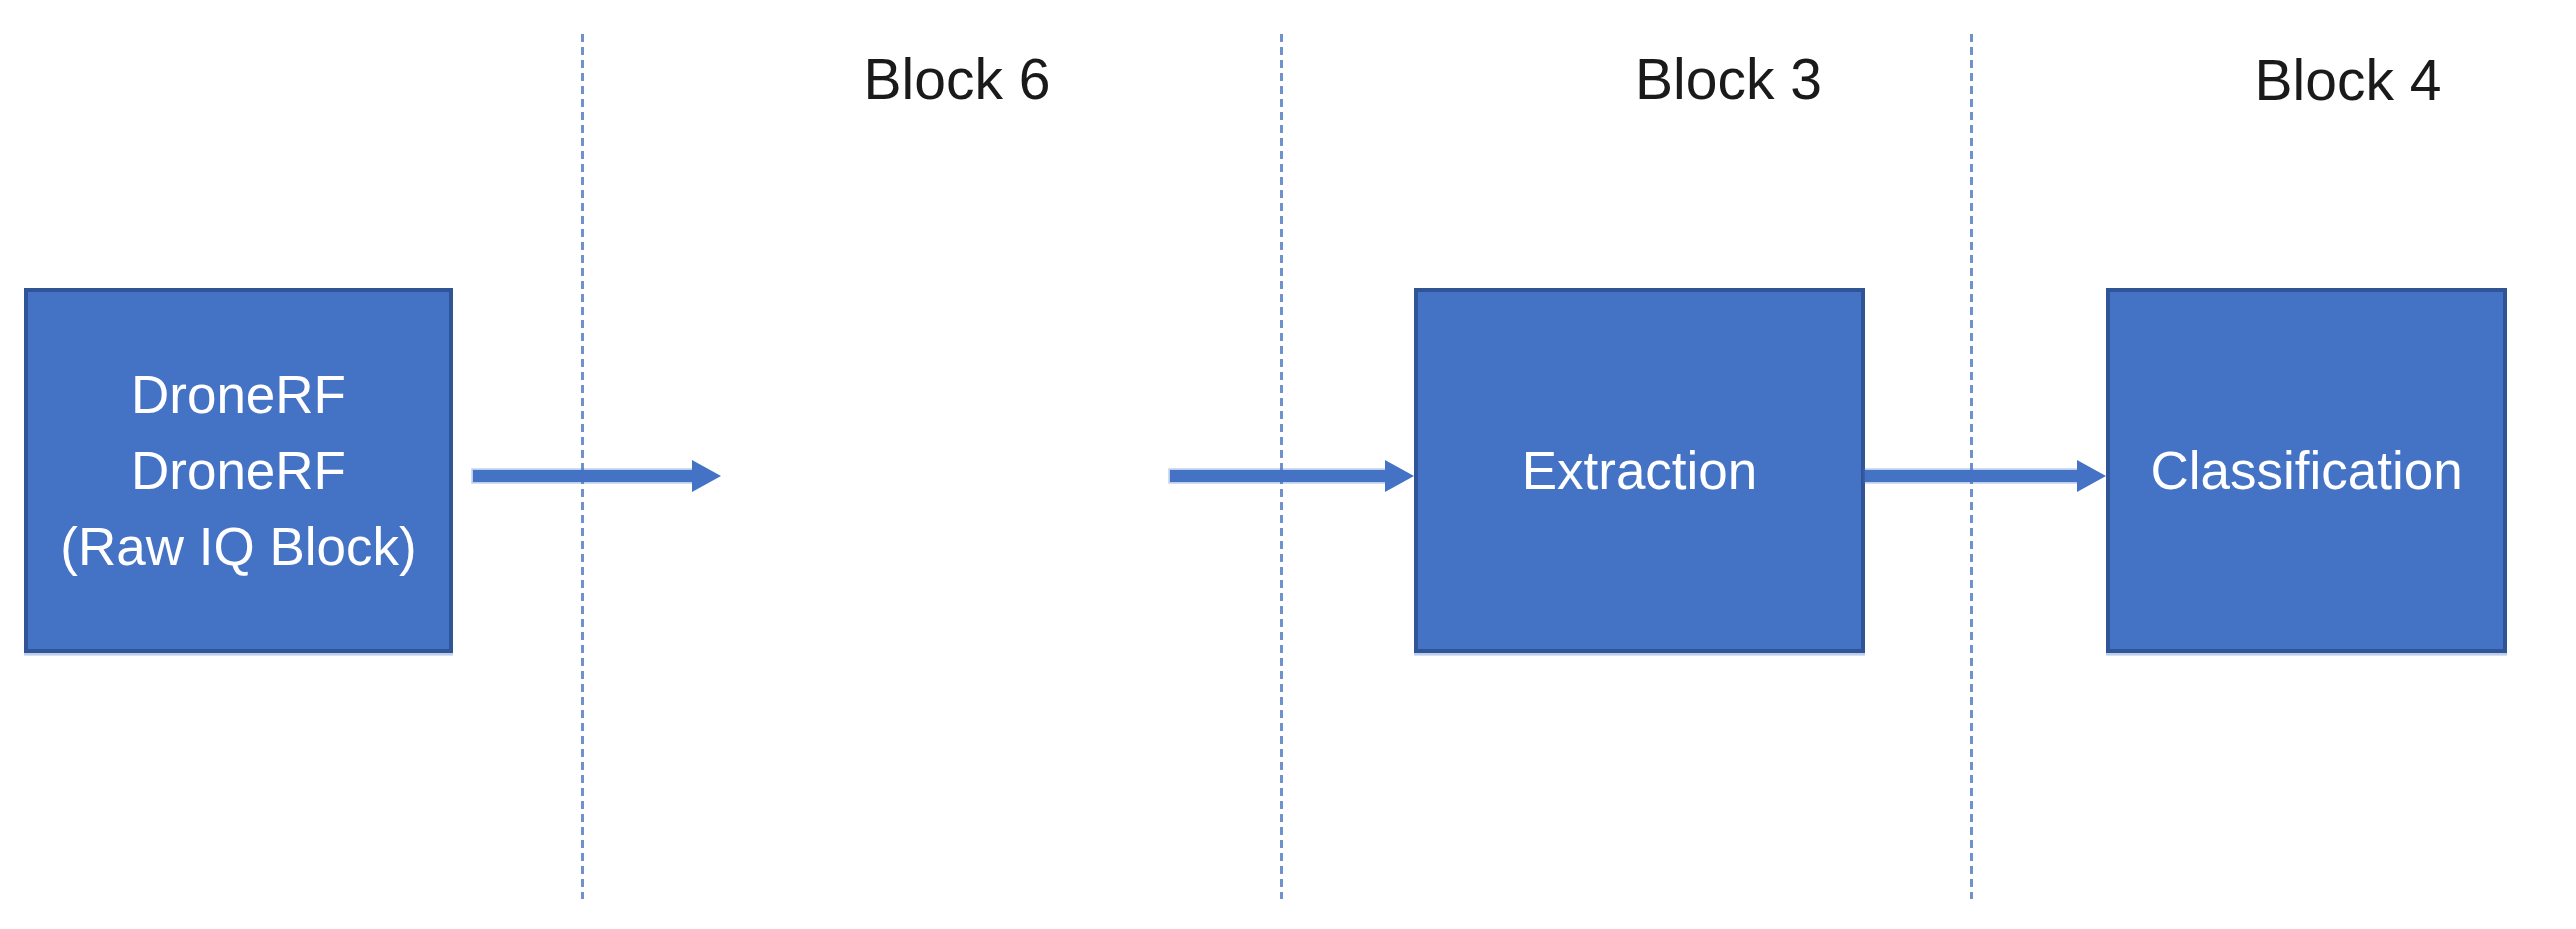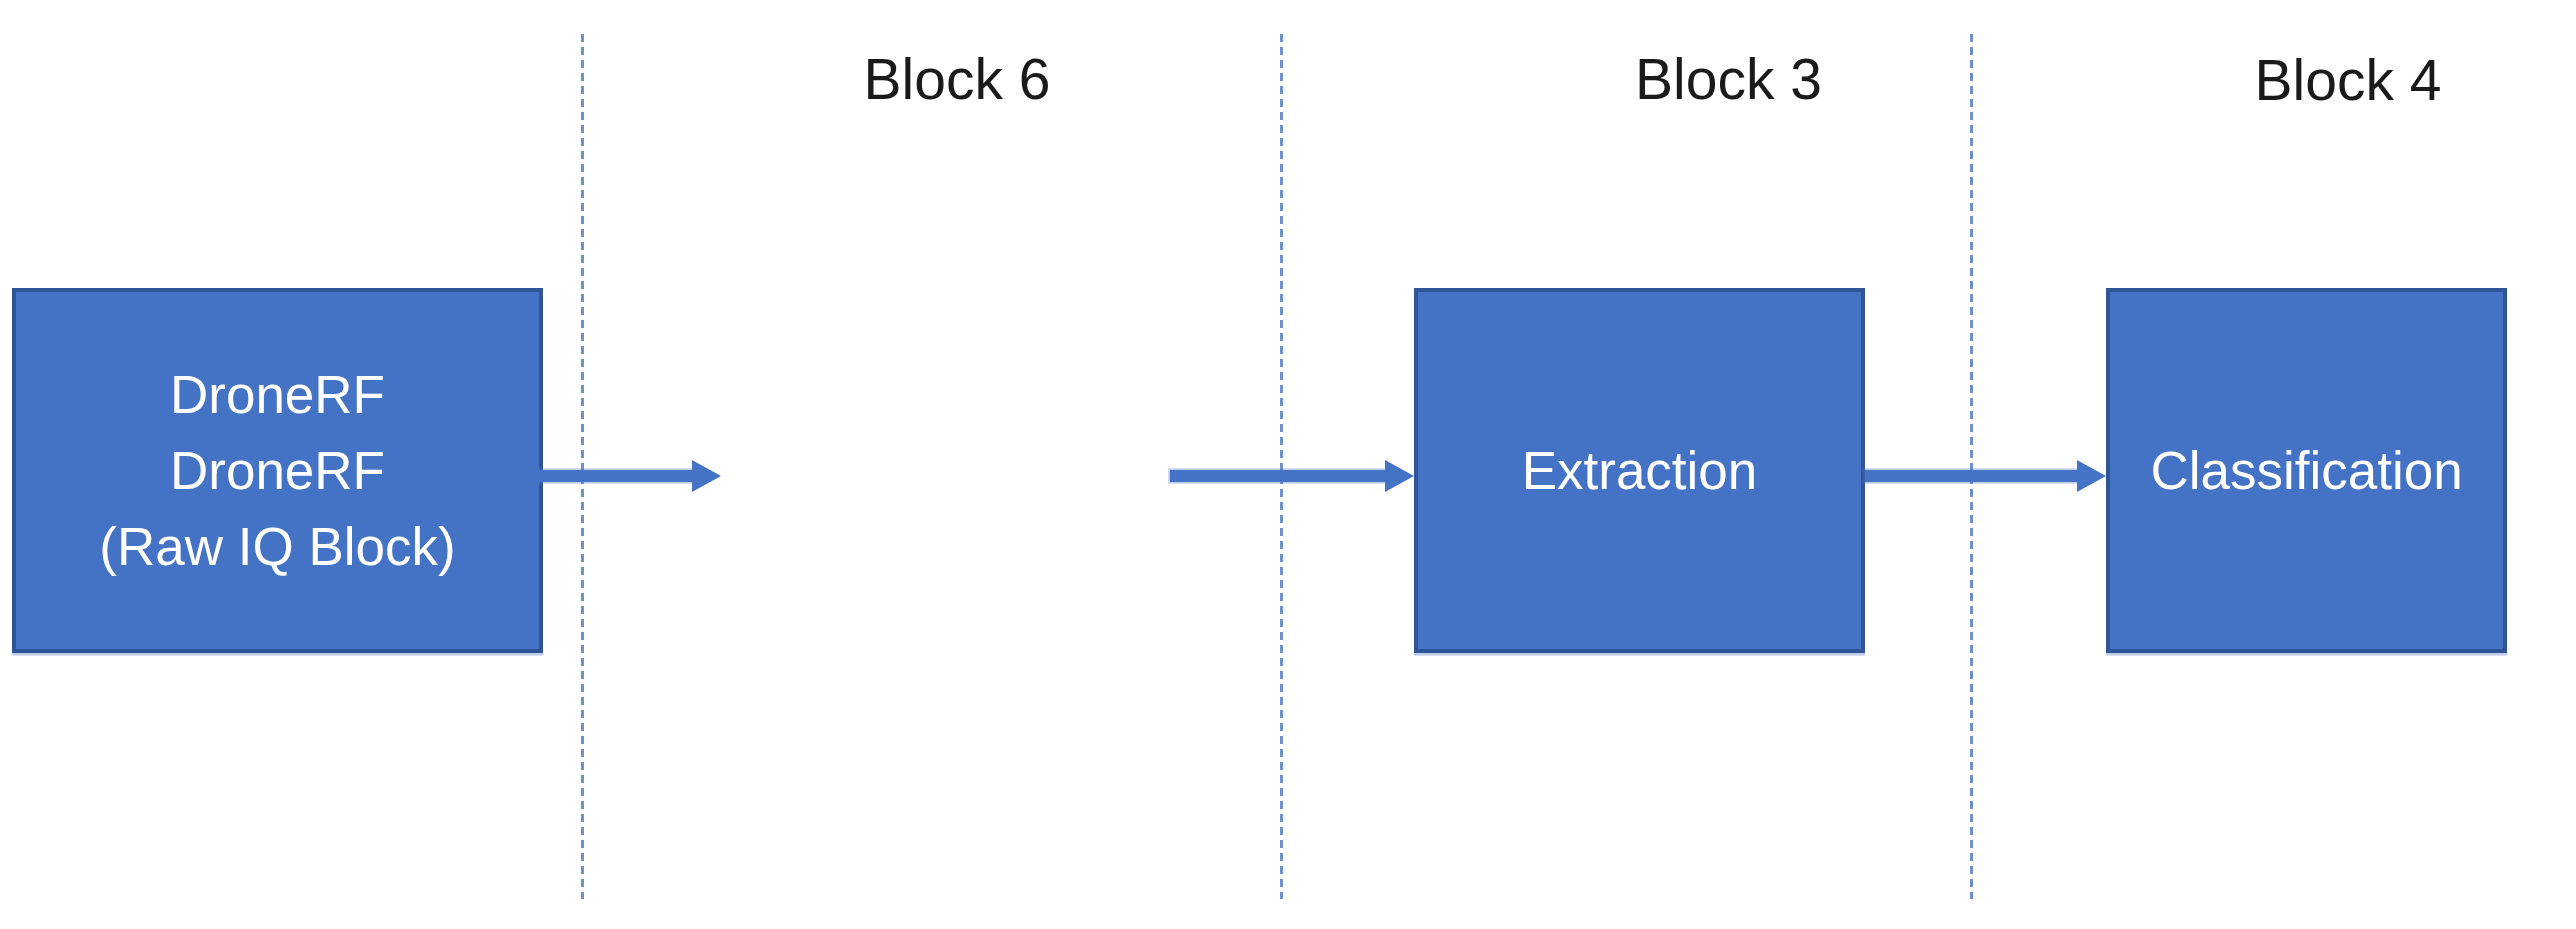--- a/index.html
+++ b/index.html
@@ -93,21 +93,21 @@
 <div class="canvas">
 
   <div class="block-label" style="left: 785px;">Block 6</div>
   <div class="block-label" style="left: 1478px; text-align: right;">Block 3</div>
   <div class="block-label" style="left: 2176px; top: 49px;">Block 4</div>
 
   <div class="divider" style="left: 581px;"></div>
   <div class="divider" style="left: 1280px;"></div>
   <div class="divider" style="left: 1970px;"></div>
 
-  <div class="flow-box" style="left: 12px; width: 531px;">
+  <div class="flow-box" style="left: 24px; width: 429px;">
     <div class="box-line">DroneRF</div>
     <div class="box-line">DroneRF</div>
     <div class="box-line">(Raw IQ Block)</div>
   </div>
 
 
   <div class="flow-box" style="left: 1414px; width: 451px;">
     <div class="box-line">Extraction</div>
   </div>
 

